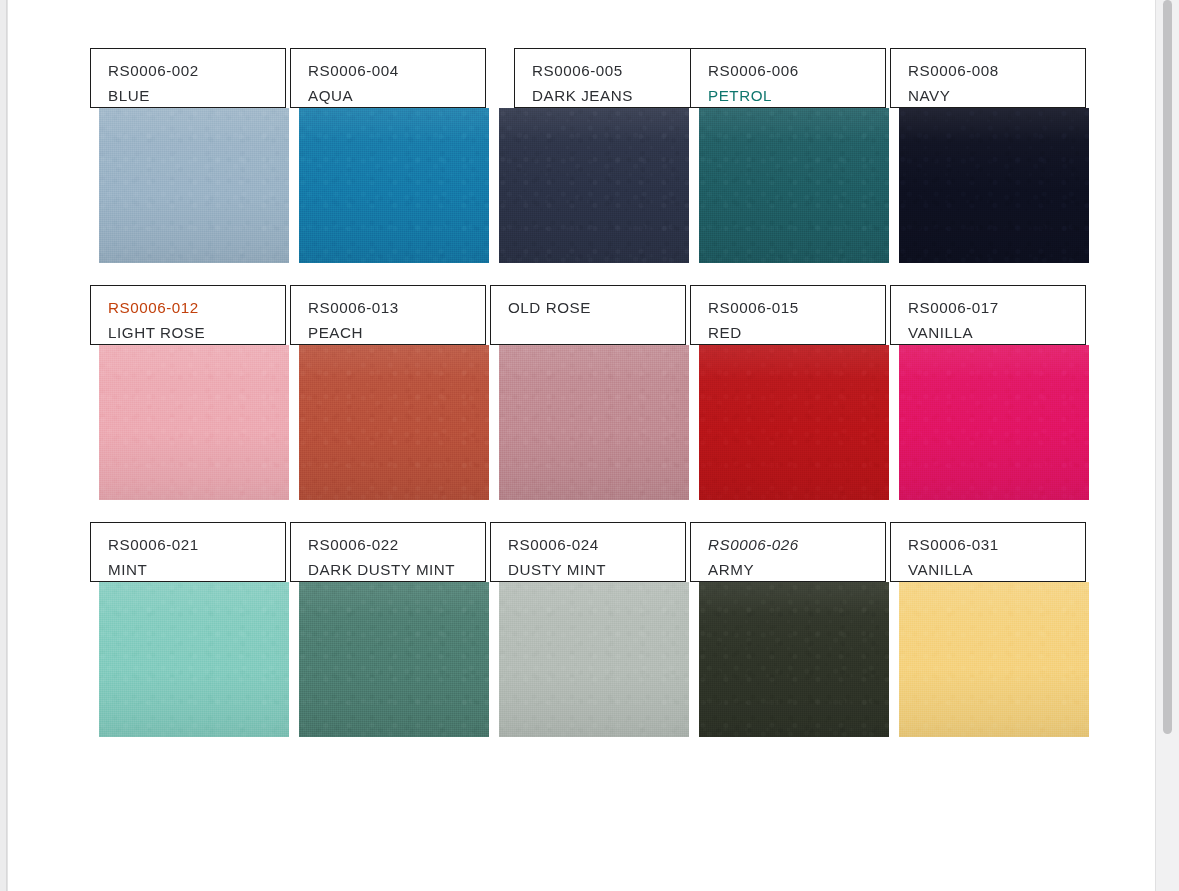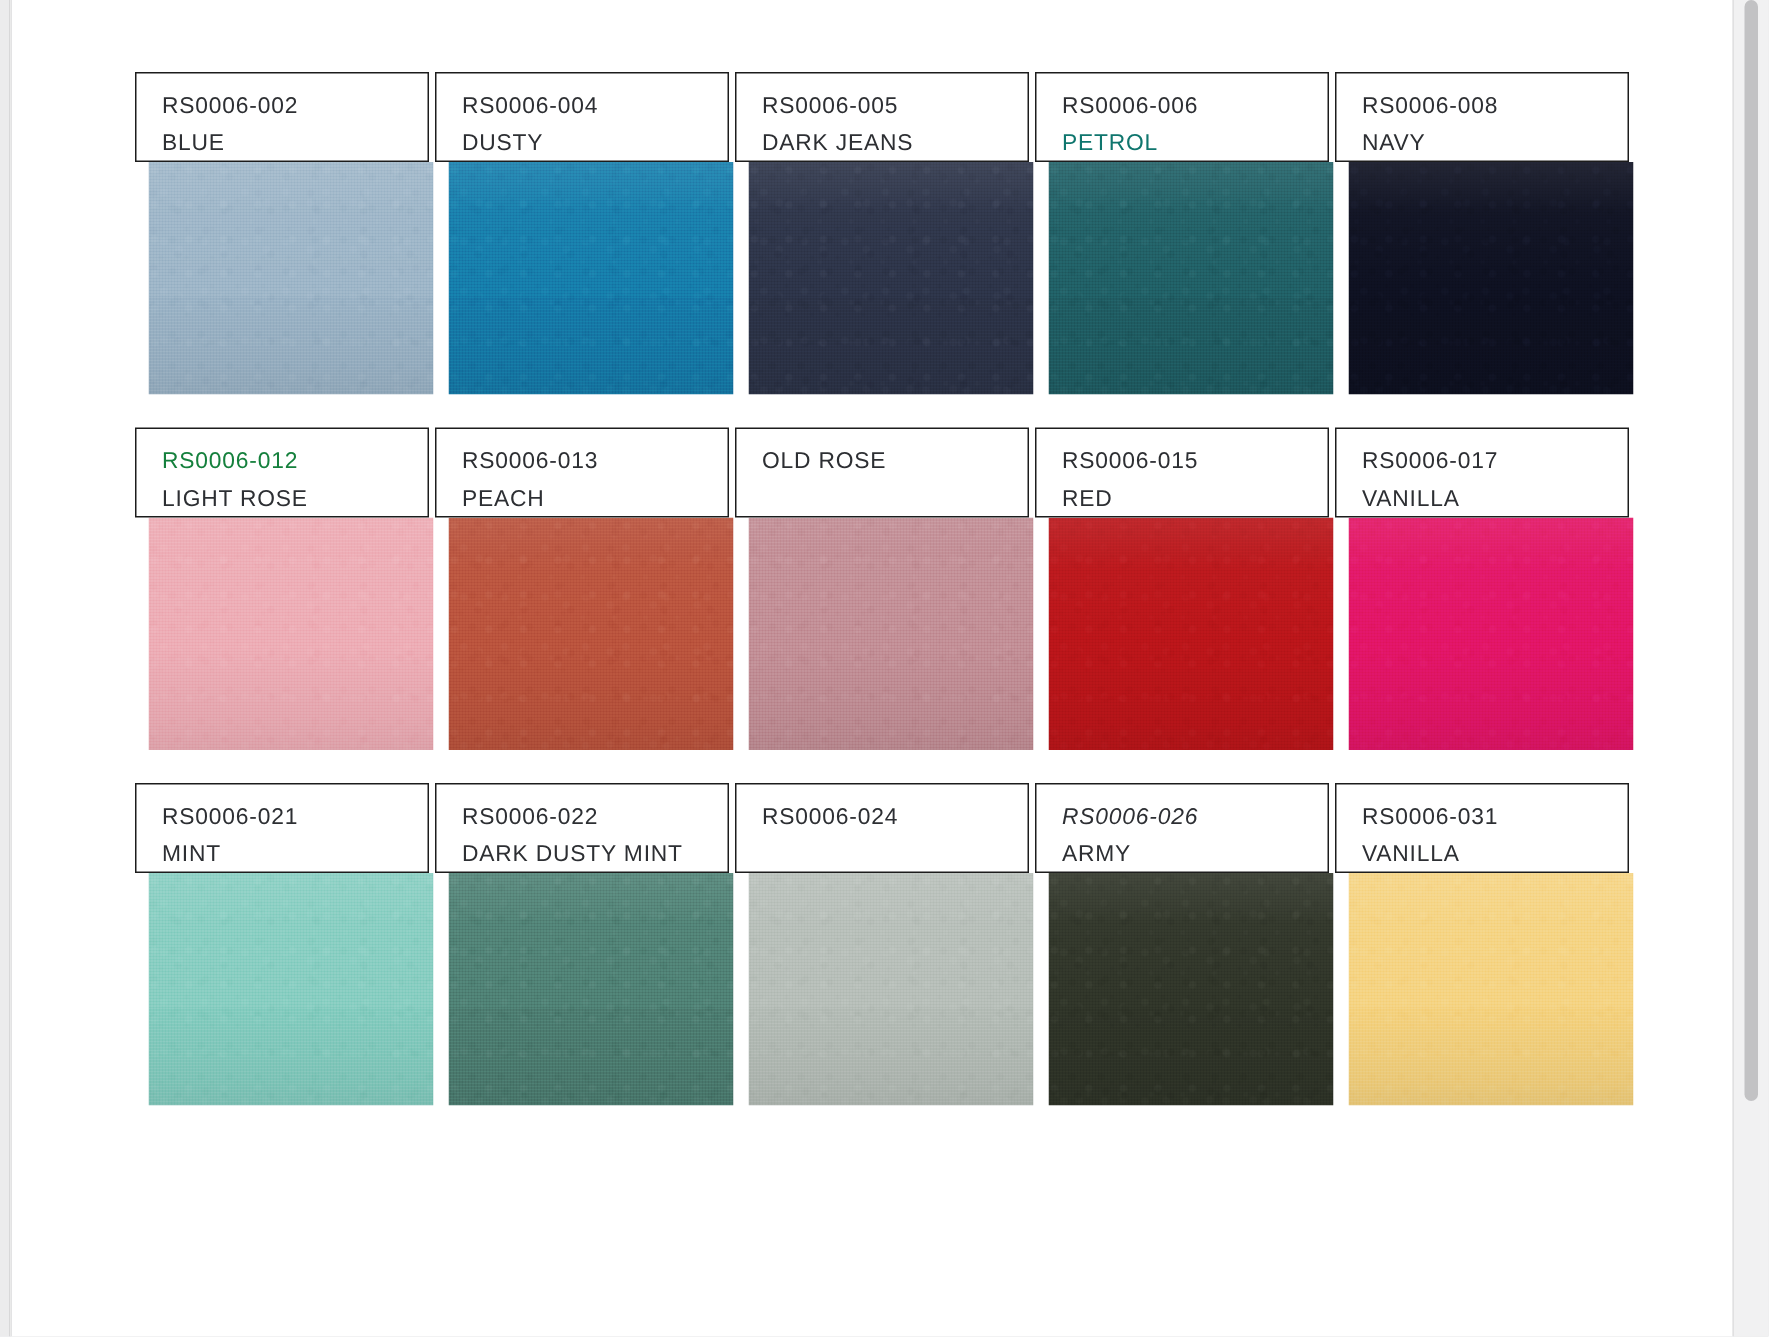--- a/index.html
+++ b/index.html
@@ -154,31 +154,31 @@
           <div class="swatch-wrap">
             <div class="swatch" style="background-color: rgb(154, 179, 198);"></div>
             <div class="tex"></div>
             <div class="tex2"></div>
             <div class="shade"></div>
           </div>
         </div>
         <div class="card">
           <div class="label-box" style="border-color: rgb(28, 28, 28);">
             <span class="code" style="color: rgb(45, 47, 51);">RS0006-004</span>
-            <span class="cname" style="color: rgb(45, 47, 51);">DUSTY</span>
+            <span class="cname" style="color: rgb(45, 47, 51);">AQUA</span>
           </div>
           <div class="swatch-wrap">
             <div class="swatch" style="background-color: rgb(21, 121, 168);"></div>
             <div class="tex"></div>
             <div class="tex2"></div>
             <div class="shade"></div>
           </div>
         </div>
         <div class="card">
-          <div class="label-box" style="border-color: rgb(28, 28, 28);">
+          <div class="label-box" style="border-color: rgb(28, 28, 28); margin-left: 24px;">
             <span class="code" style="color: rgb(45, 47, 51);">RS0006-005</span>
             <span class="cname" style="color: rgb(45, 47, 51);">DARK JEANS</span>
           </div>
           <div class="swatch-wrap">
             <div class="swatch" style="background-color: rgb(43, 50, 70);"></div>
             <div class="tex"></div>
             <div class="tex2"></div>
             <div class="shade"></div>
           </div>
         </div>
@@ -204,21 +204,21 @@
             <div class="tex"></div>
             <div class="tex2"></div>
             <div class="shade"></div>
           </div>
         </div>
       </div>
 
       <div class="row">
         <div class="card">
           <div class="label-box" style="border-color: rgb(28, 28, 28);">
-            <span class="code" style="color: #15803d;">RS0006-012</span>
+            <span class="code" style="color: #c2410c;">RS0006-012</span>
             <span class="cname" style="color: rgb(45, 47, 51);">LIGHT ROSE</span>
           </div>
           <div class="swatch-wrap">
             <div class="swatch" style="background-color: rgb(237, 170, 179);"></div>
             <div class="tex"></div>
             <div class="tex2"></div>
             <div class="shade"></div>
           </div>
         </div>
         <div class="card">
@@ -291,20 +291,21 @@
           <div class="swatch-wrap">
             <div class="swatch" style="background-color: rgb(76, 124, 112);"></div>
             <div class="tex"></div>
             <div class="tex2"></div>
             <div class="shade"></div>
           </div>
         </div>
         <div class="card">
           <div class="label-box" style="border-color: rgb(28, 28, 28);">
             <span class="code" style="color: rgb(45, 47, 51);">RS0006-024</span>
+            <span class="cname" style="color: rgb(45, 47, 51);">DUSTY MINT</span>
           </div>
           <div class="swatch-wrap">
             <div class="swatch" style="background-color: rgb(180, 188, 182);"></div>
             <div class="tex"></div>
             <div class="tex2"></div>
             <div class="shade"></div>
           </div>
         </div>
         <div class="card">
           <div class="label-box" style="border-color: rgb(28, 28, 28);">

